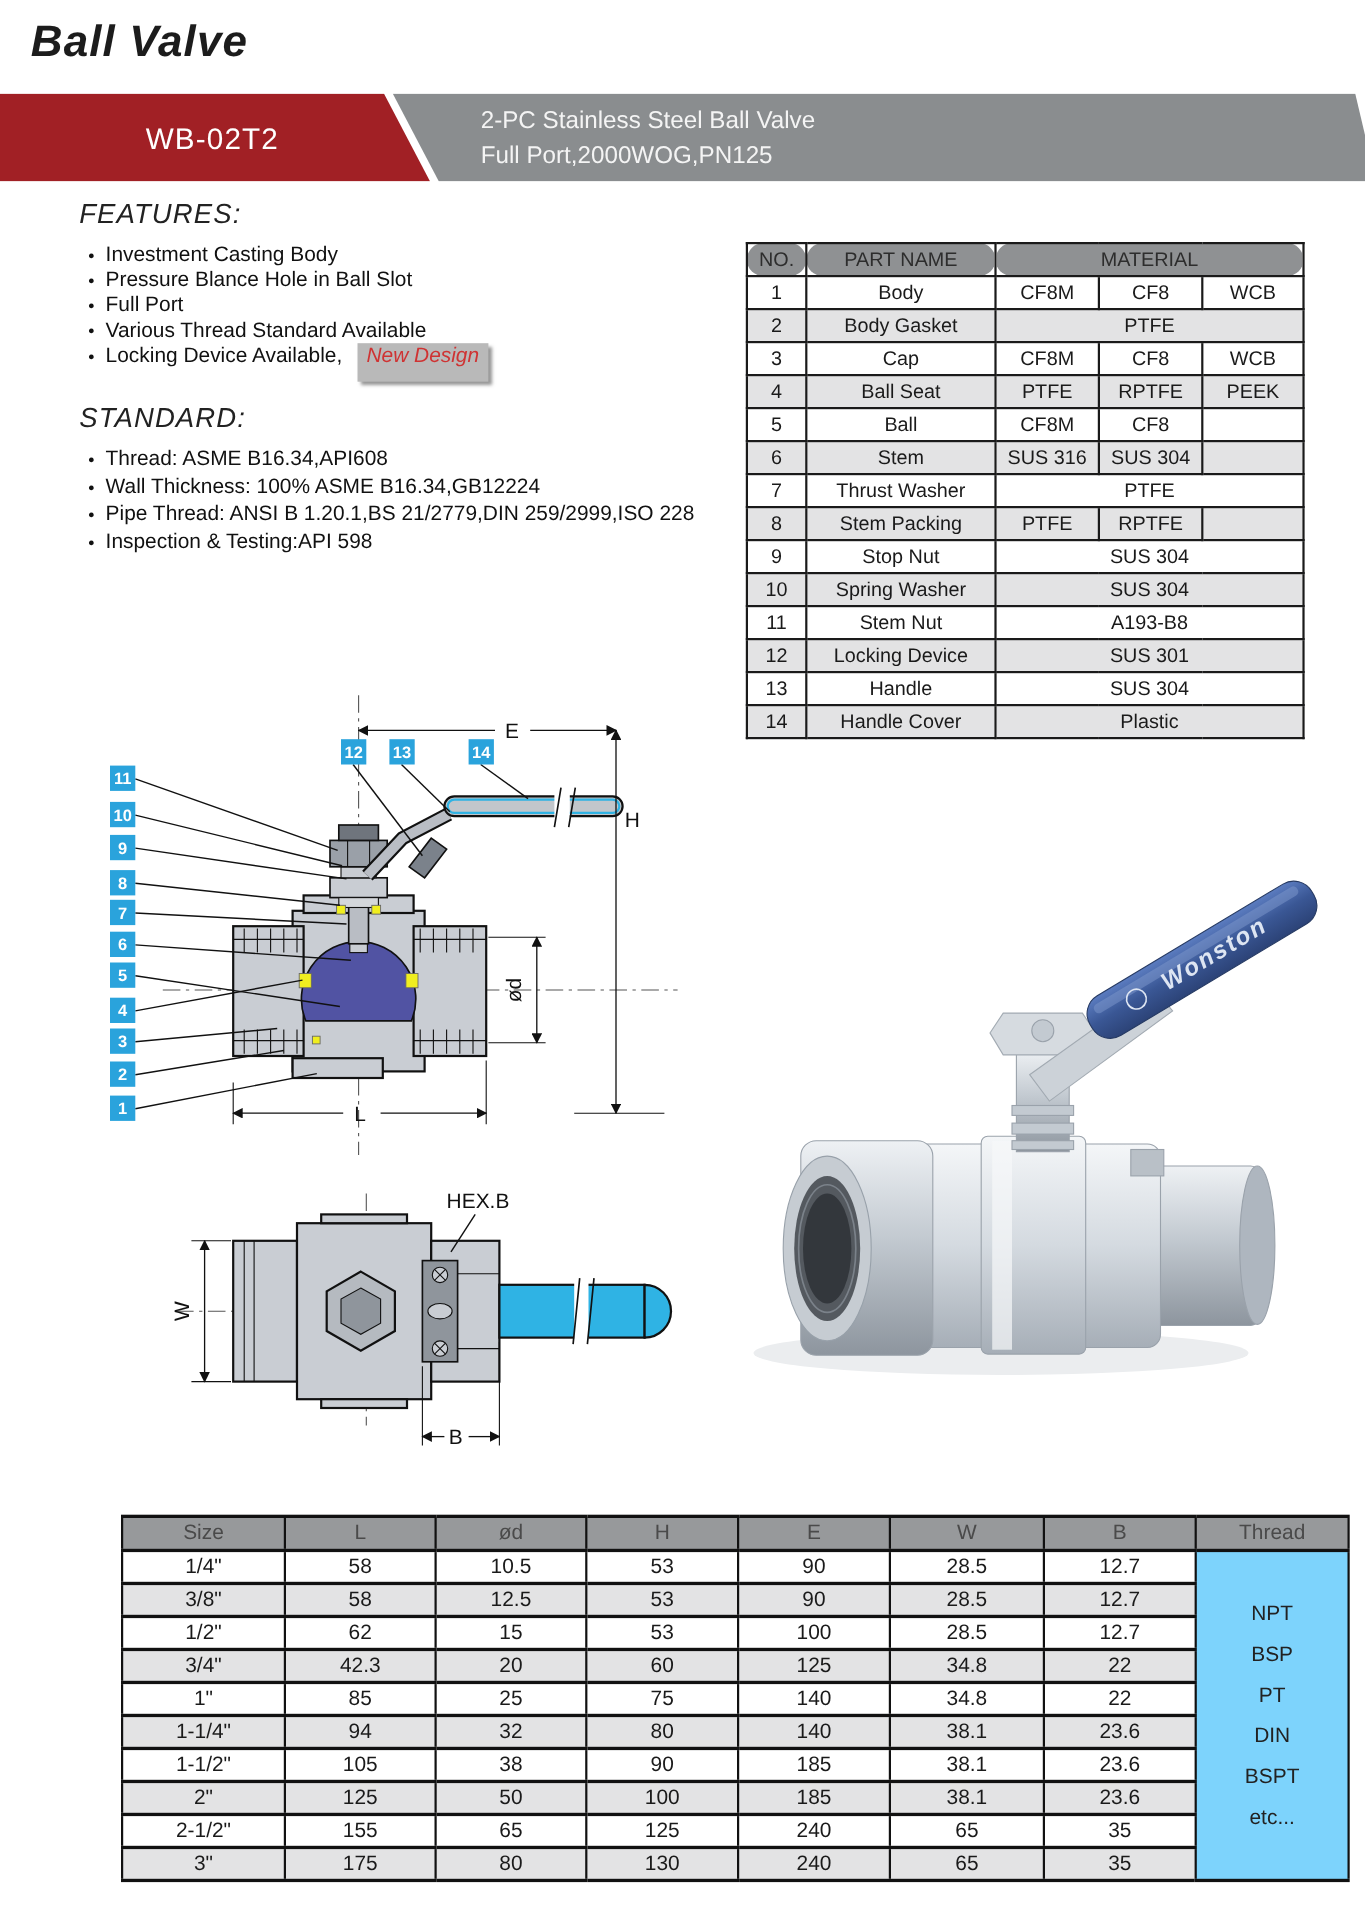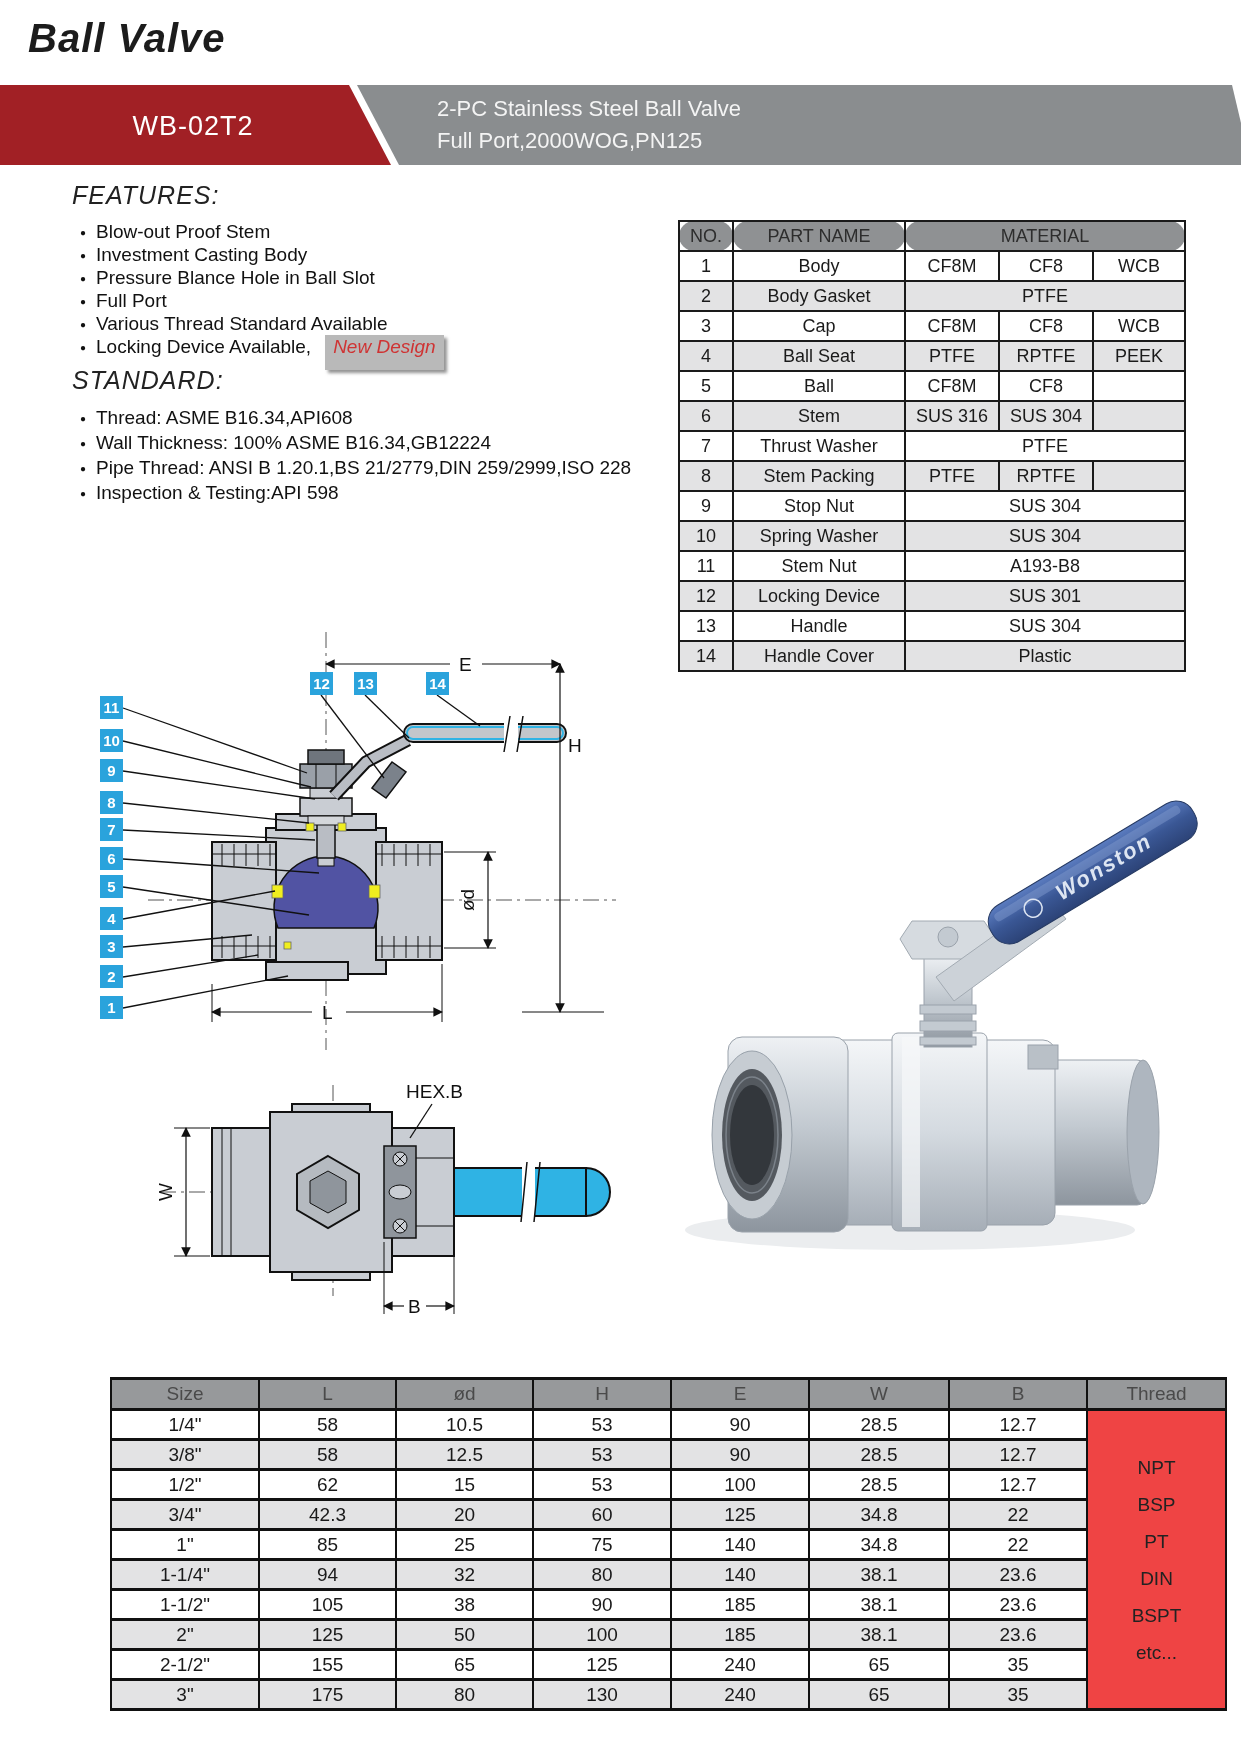--- a/index.html
+++ b/index.html
@@ -34,21 +34,21 @@
   #parts th,#parts td{border:2px solid #1a1a1a;text-align:center;padding:0;height:28px;white-space:nowrap;overflow:hidden;}
   #parts th{background:#8f9193;color:#2d2d2d;font-weight:normal;height:28px;border-radius:15px;}
   #parts tr.alt td{background:#e3e3e4;}
 
   
   #dims{position:absolute;left:63px;top:1377px;border-collapse:collapse;table-layout:fixed;width:1115px;font-size:19px;margin-left:47px;}
   #dims th,#dims td{border-left:2px solid #111;border-right:2px solid #111;border-top:3px solid #111;border-bottom:3px solid #111;
       text-align:center;padding:0;height:27px;white-space:nowrap;}
   #dims th{background:#97999b;color:#4a4a4a;font-weight:normal;height:28px;}
   #dims tr.alt td{background:#e3e3e4;}
-  #dims td.thread{background:#ef4444;vertical-align:middle;}
+  #dims td.thread{background:#7dd3fc;vertical-align:middle;}
   #dims td.thread span{display:block;line-height:37px;color:#222;}
 
   
   #drawing{position:absolute;left:60px;top:580px;}
   #photo{position:absolute;left:640px;top:715px;}
   svg text{font-family:"Liberation Sans", sans-serif;}
   .cl{stroke:#555;stroke-width:1;stroke-dasharray:16 5 3 5;fill:none;}
   .dim{stroke:#111;stroke-width:1.2;fill:none;}
   .ext{stroke:#111;stroke-width:1;fill:none;}
   .lead{stroke:#111;stroke-width:1.3;fill:none;}
@@ -66,21 +66,20 @@
     <div class="red"></div>
     <div class="gray"></div>
     <div class="model">WB-02T2</div>
     <div class="l1">2-PC Stainless Steel Ball Valve</div>
     <div class="l2">Full Port,2000WOG,PN125</div>
   </div>
 
   <div id="features" class="txtblock">
     <h2 class="blk-head">FEATURES:</h2>
     <ul class="bullets">
-      <li><span>Blow-out Proof Stem</span></li>
       <li><span>Investment Casting Body</span></li>
       <li><span>Pressure Blance Hole in Ball Slot</span></li>
       <li><span>Full Port</span></li>
       <li><span>Various Thread  Standard Available</span></li>
       <li><span>Locking Device Available,</span><span class="badge">New Design</span></li>
     </ul>
   </div>
 
   <div id="standard" class="txtblock">
     <h2 class="blk-head">STANDARD:</h2>

